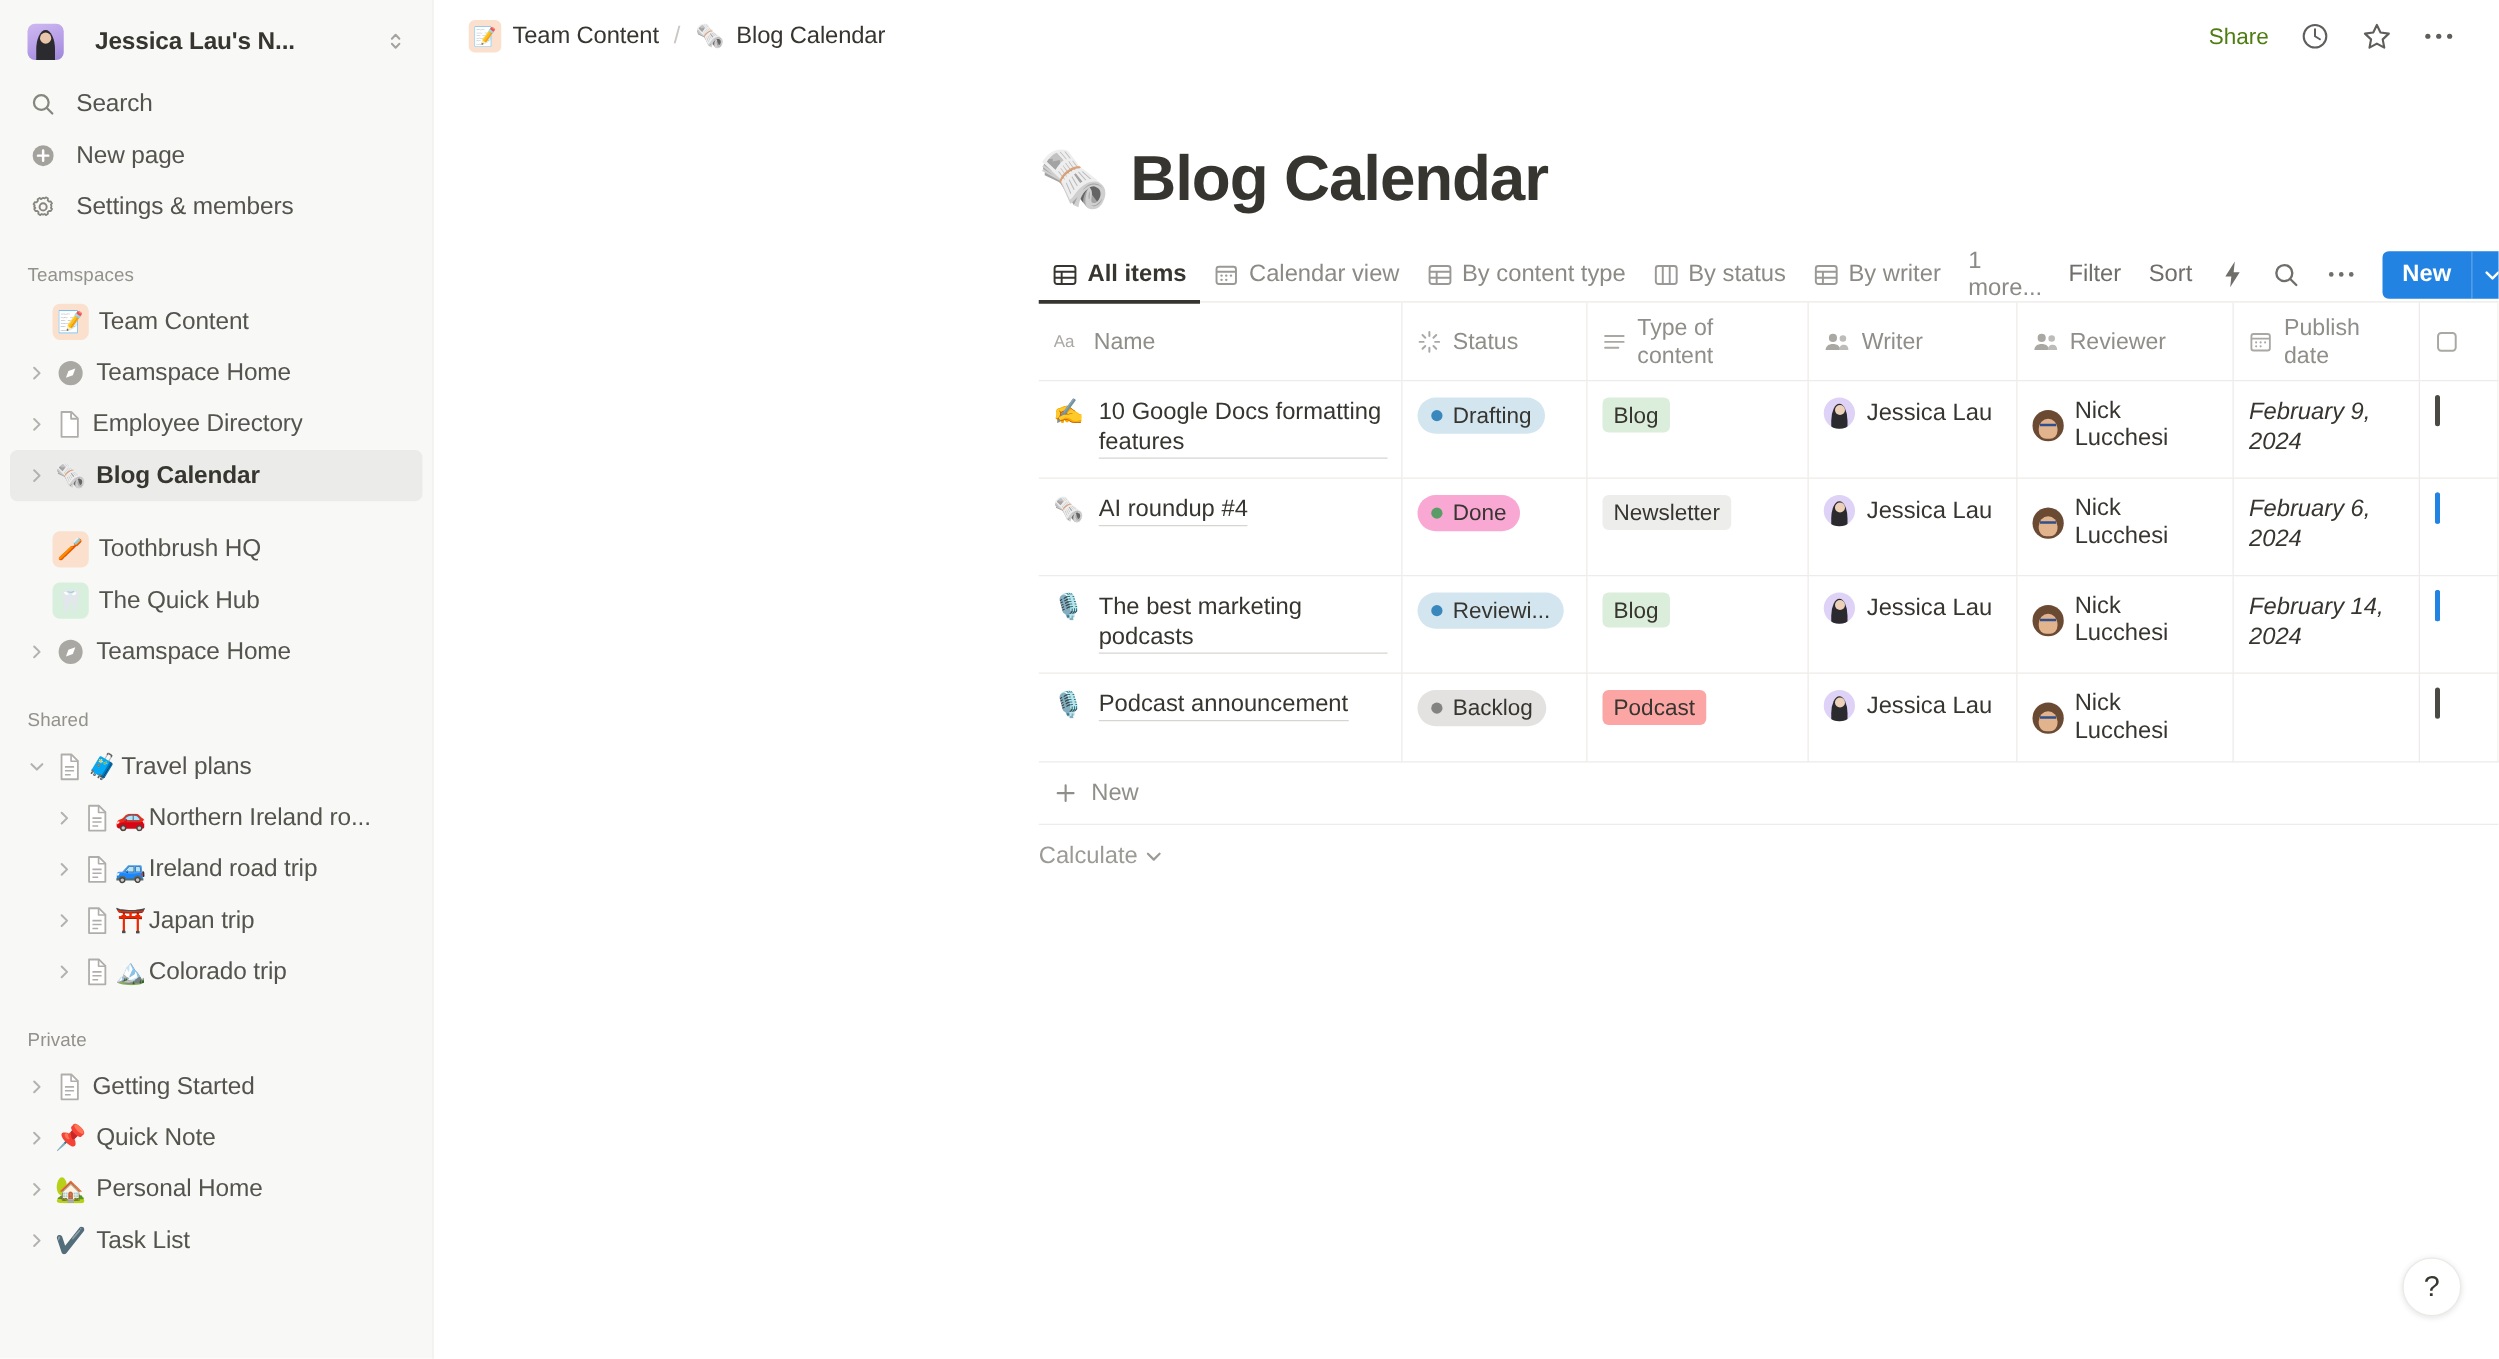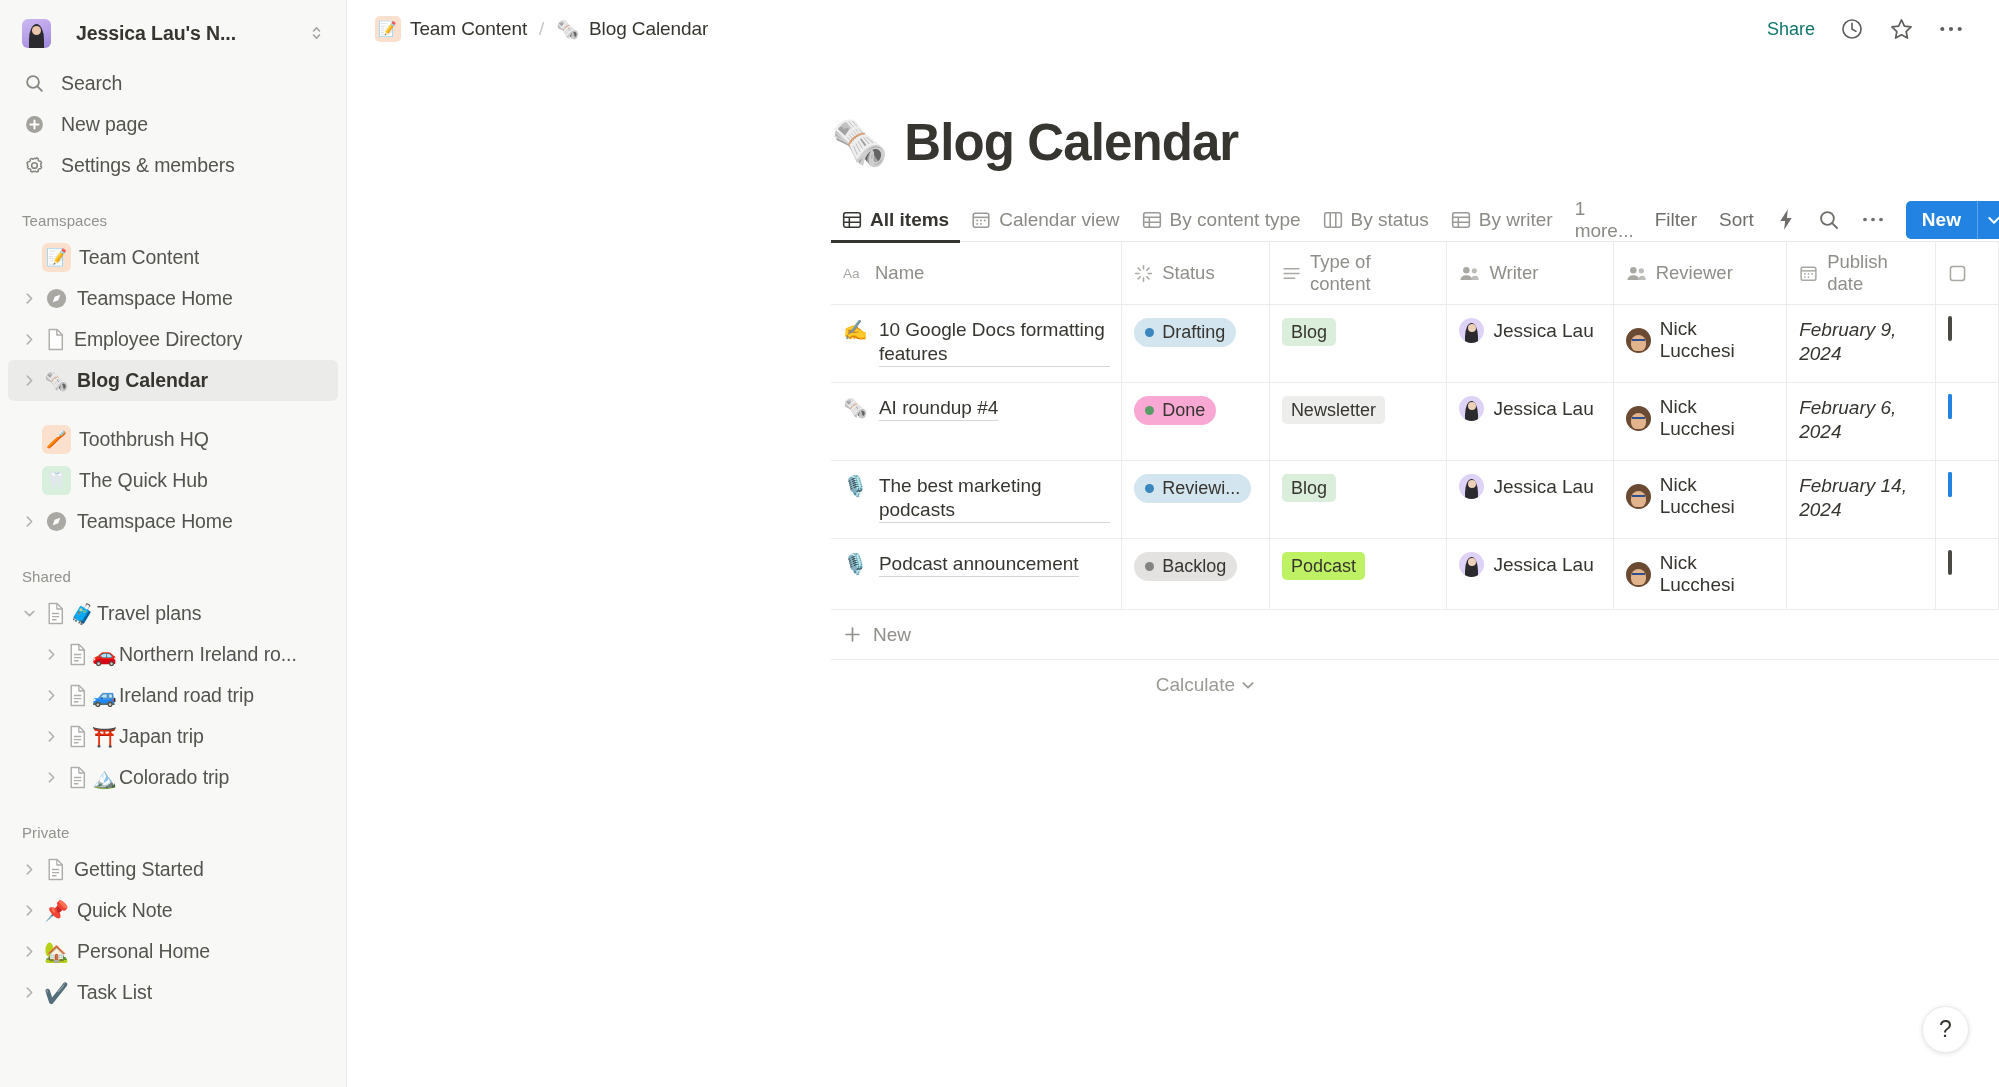--- a/index.html
+++ b/index.html
@@ -100,21 +100,21 @@
     width: 26px; height: 26px; border-radius: 5px; background: #fae0cd;
     display: flex; align-items: center; justify-content: center; font-size: 15px;
   }
   .crumb-text { font-size: 19px; color: #37352f; letter-spacing: -0.1px; }
   .crumb-sep { color: #c9c7c3; font-size: 19px; margin: 0 4px; }
   .crumb-emoji { font-size: 19px; }
   .topbar-right { margin-left: auto; display: flex; align-items: center; gap: 5px; }
   .tb-btn {
     height: 36px; padding: 0 10px; border-radius: 5px; display: flex;
     align-items: center; justify-content: center; cursor: pointer;
-    color: #0f766e; font-size: 18px;
+    color: #4d7c0f; font-size: 18px;
   }
 
   .content { padding: 0 0 0 0; }
   .page-head {
     display: flex; align-items: center; gap: 16px;
     padding: 55px 0 0 484px;
   }
   .page-emoji { font-size: 46px; line-height: 1; }
   .page-title { font-size: 51px; font-weight: 700; color: #37352f; letter-spacing: -0.9px; }
 
@@ -235,21 +235,21 @@
     border-width: 0 2.5px 2.5px 0; transform: rotate(42deg);
   }
 
   .new-row {
     display: flex; align-items: center; gap: 11px;
     height: 50px; padding-left: 12px; color: #8f8e89; font-size: 19px;
     border-bottom: 1px solid #eeecea; cursor: pointer;
   }
   .calc-row { display: flex; height: 50px; }
   .calc-cell {
-    width: 438px; display: flex; align-items: center; justify-content: flex-end;
+    width: 438px; display: flex; align-items: center; 
     padding-right: 14px; color: #9b9a95; font-size: 19px; cursor: pointer; gap: 6px;
   }
 
   .help-btn {
     position: absolute; right: 30px; bottom: 34px;
     width: 47px; height: 47px; border-radius: 50%;
     background: #fff; border: 1px solid #eceae7;
     box-shadow: 0 1px 5px rgba(15,15,15,0.12);
     display: flex; align-items: center; justify-content: center;
     font-size: 23px; color: #37352f; cursor: pointer;
@@ -854,21 +854,21 @@
                   <span class="txt">Podcast announcement</span>
                 </div>
               </td>
               <td class="col-status">
                 <span class="pill" style="background:#e3e2e0">
                   <span class="dot" style="background:#838381"></span>
                   <span>Backlog</span>
                 </span>
               </td>
               <td class="col-type">
-                <span class="tag" style="background:#bef264">Podcast</span>
+                <span class="tag" style="background:#fca5a5">Podcast</span>
               </td>
               <td class="col-writer">
                 <div class="person">
                   <span class="av jl"></span>
                   <span>Jessica Lau</span>
                 </div>
               </td>
               <td class="col-reviewer">
                 <div class="person">
                   <span class="av nl"></span>

